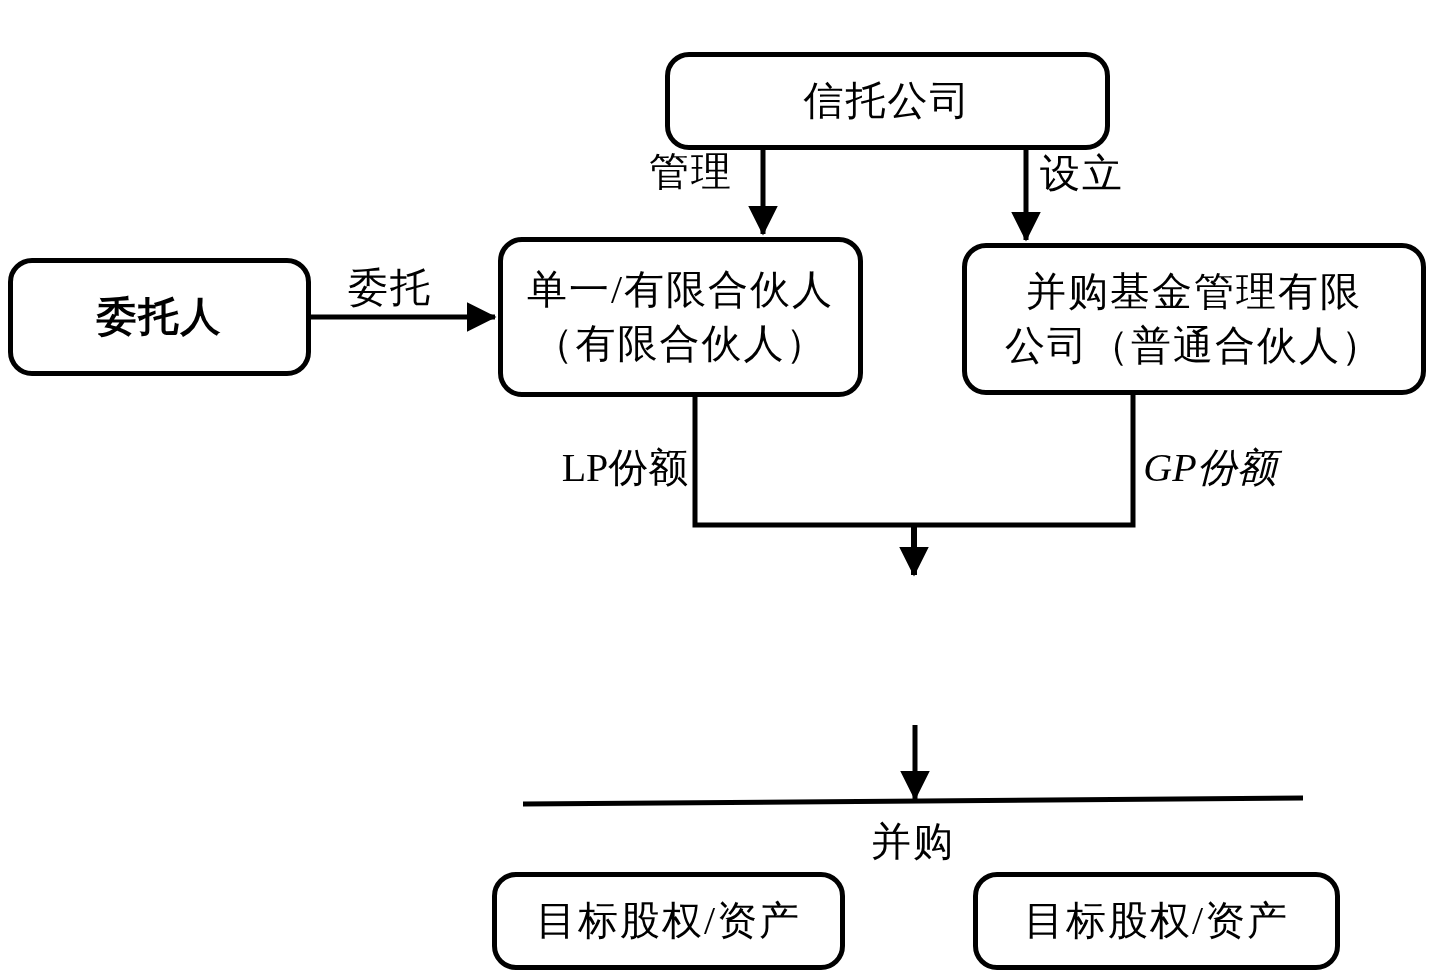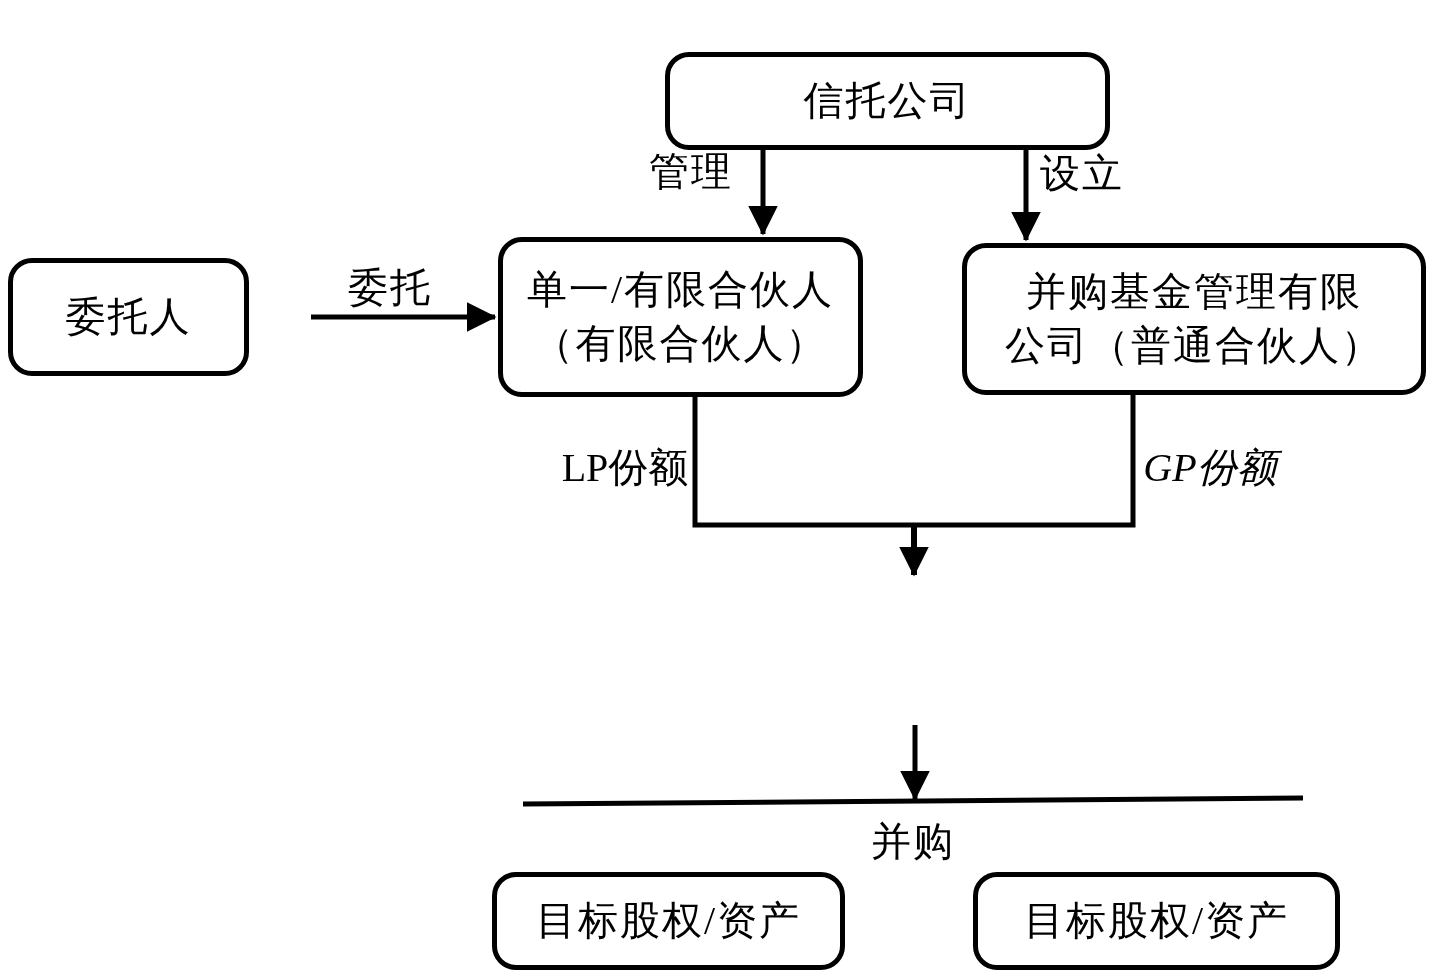--- a/index.html
+++ b/index.html
@@ -32,21 +32,21 @@
     display: flex;
     flex-direction: column;
     align-items: center;
     justify-content: center;
     text-align: center;
     font-size: 40px;
     line-height: 1.35;
     letter-spacing: 2px;
   }
   .node-trust-company   { left: 665px;  top: 10px;  width: 445px; height: 98px; margin-top: 42px;  }
-  .node-principal       { left: 8px;    top: 258px; width: 241px; height: 118px; }
+  .node-principal       { left: 8px;    top: 258px; width: 303px; height: 118px; font-weight: bold; }
   .node-trust           { left: 498px;  top: 237px; width: 365px; height: 160px; }
   .node-gp-company      { left: 962px;  top: 243px; width: 464px; height: 152px; }
   .node-fund            { left: 703px;  top: 578px; width: 432px; height: 147px; }
   .node-target-left     { left: 492px;  top: 872px; width: 353px; height: 98px;  }
   .node-target-right    { left: 973px;  top: 872px; width: 367px; height: 98px;  }
   .edge-label {
     position: absolute;
     font-size: 40px;
     letter-spacing: 2px;
     white-space: nowrap;

